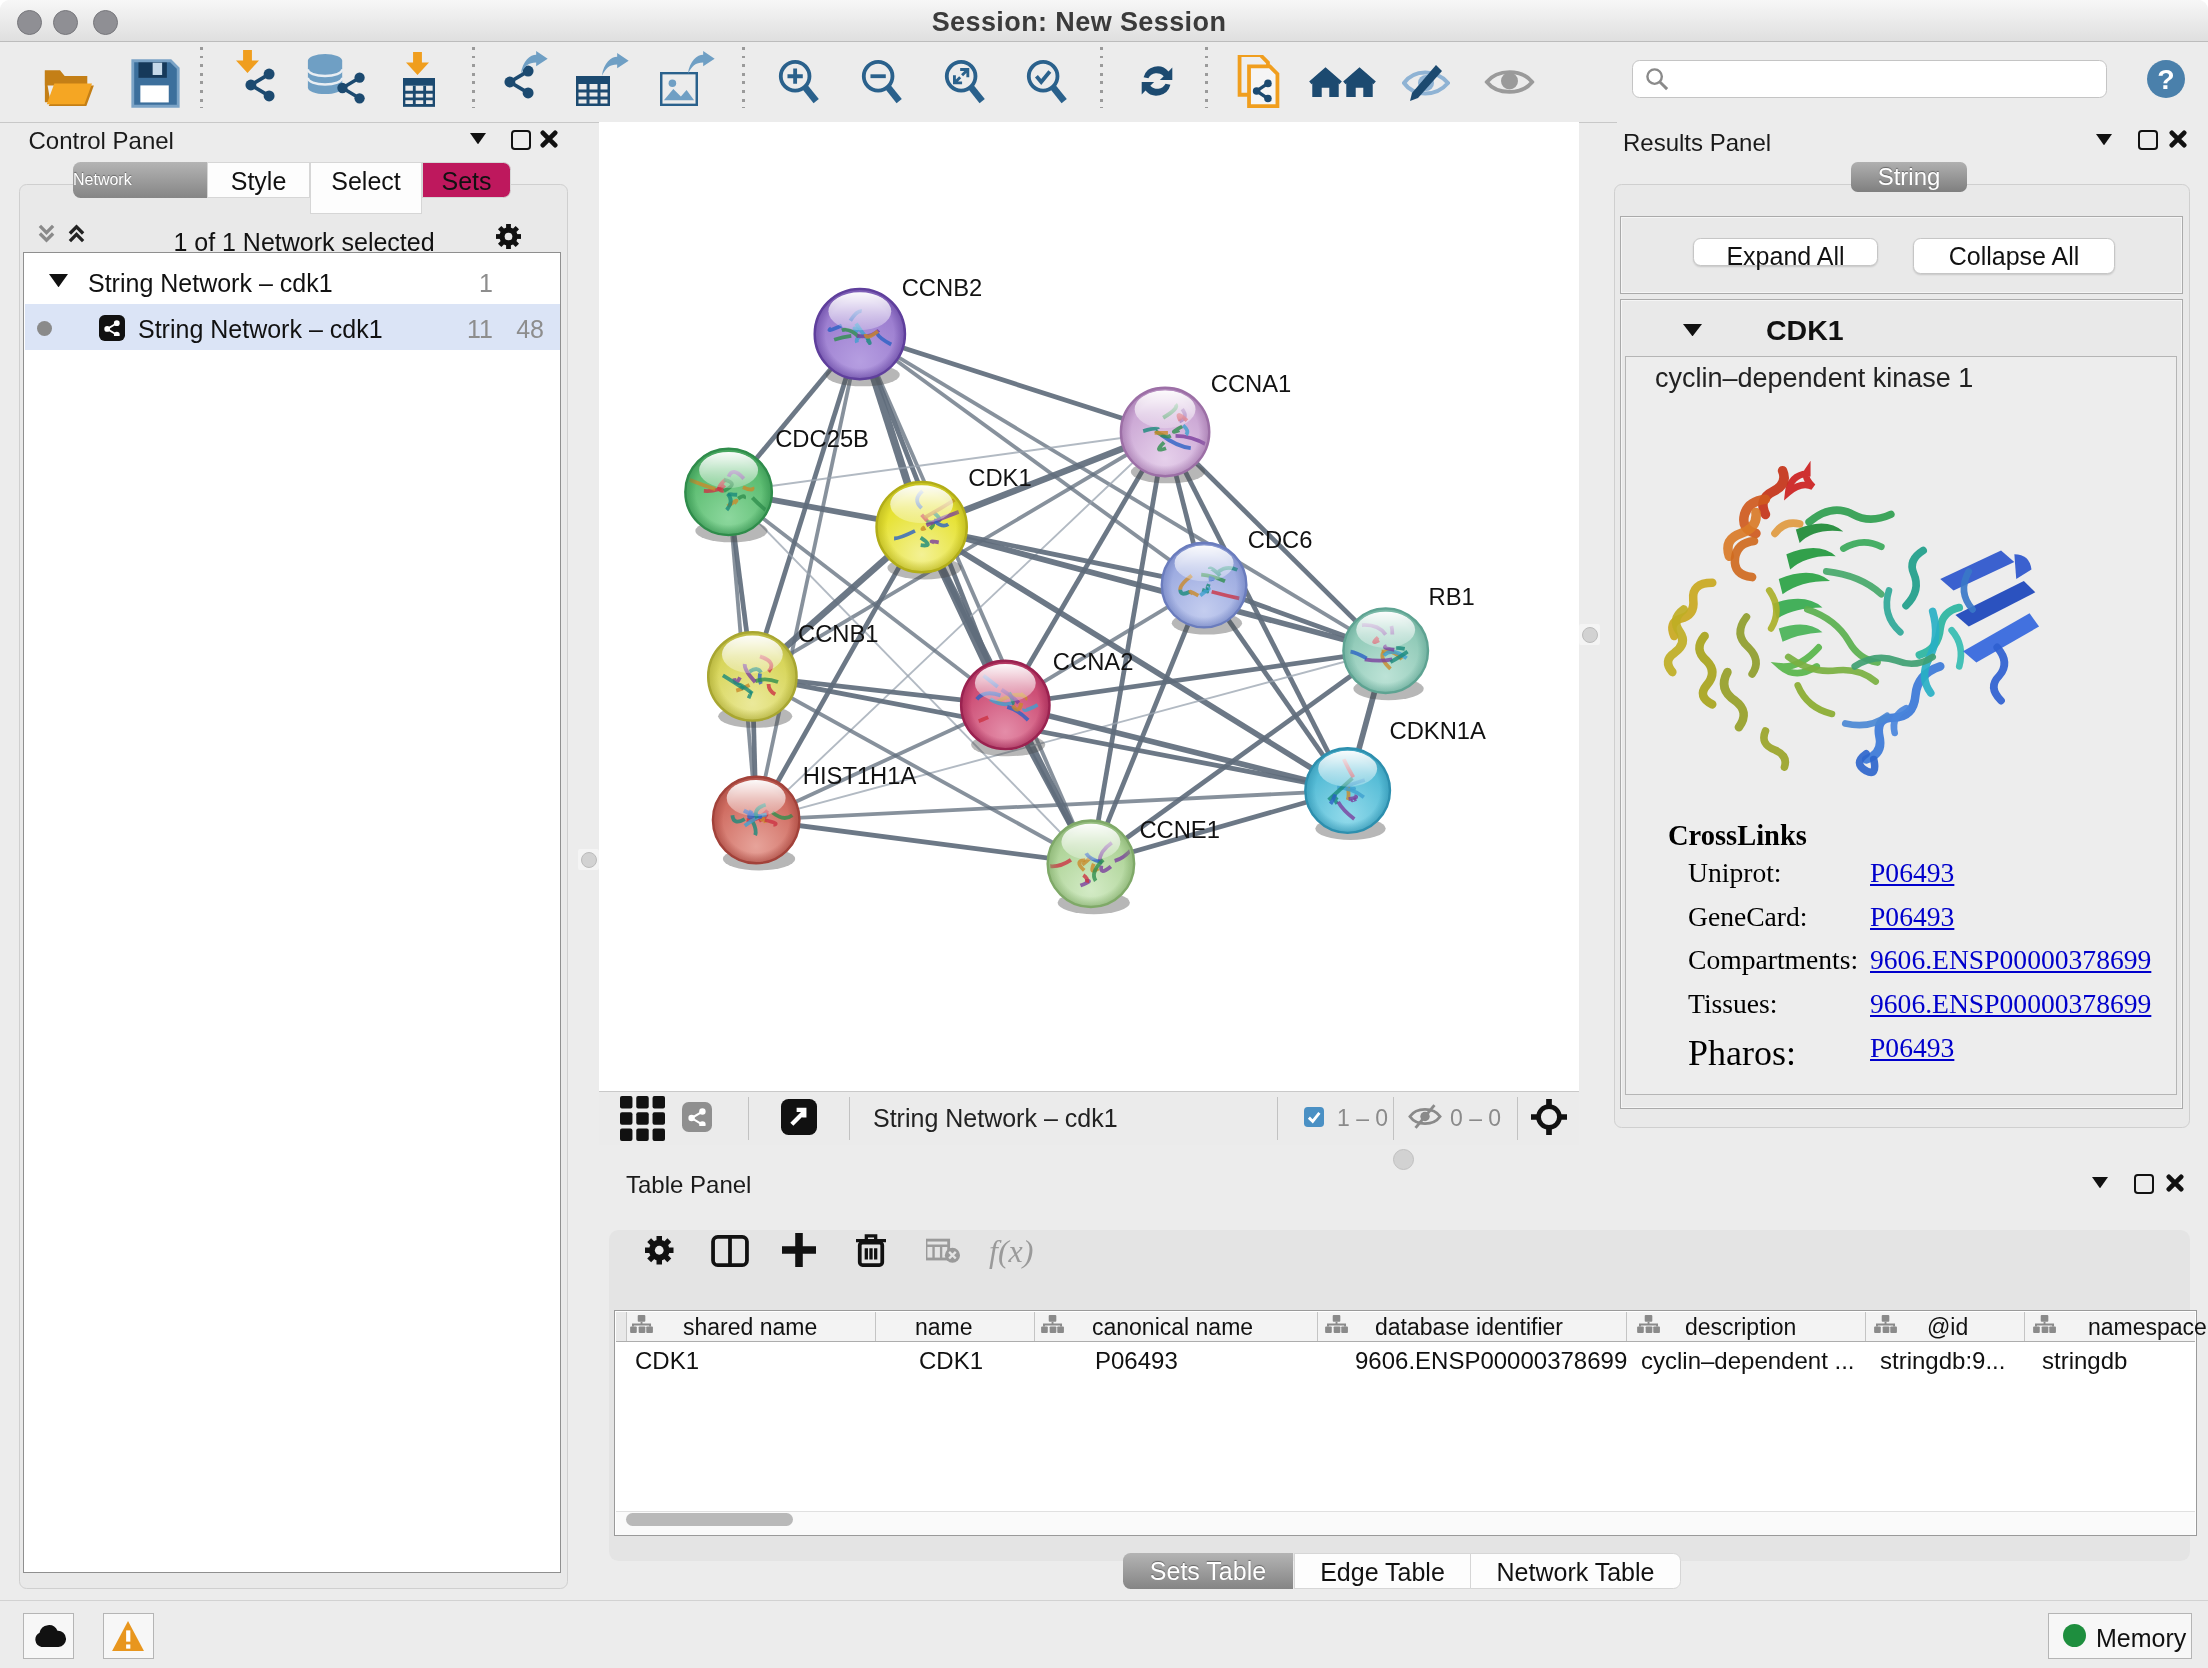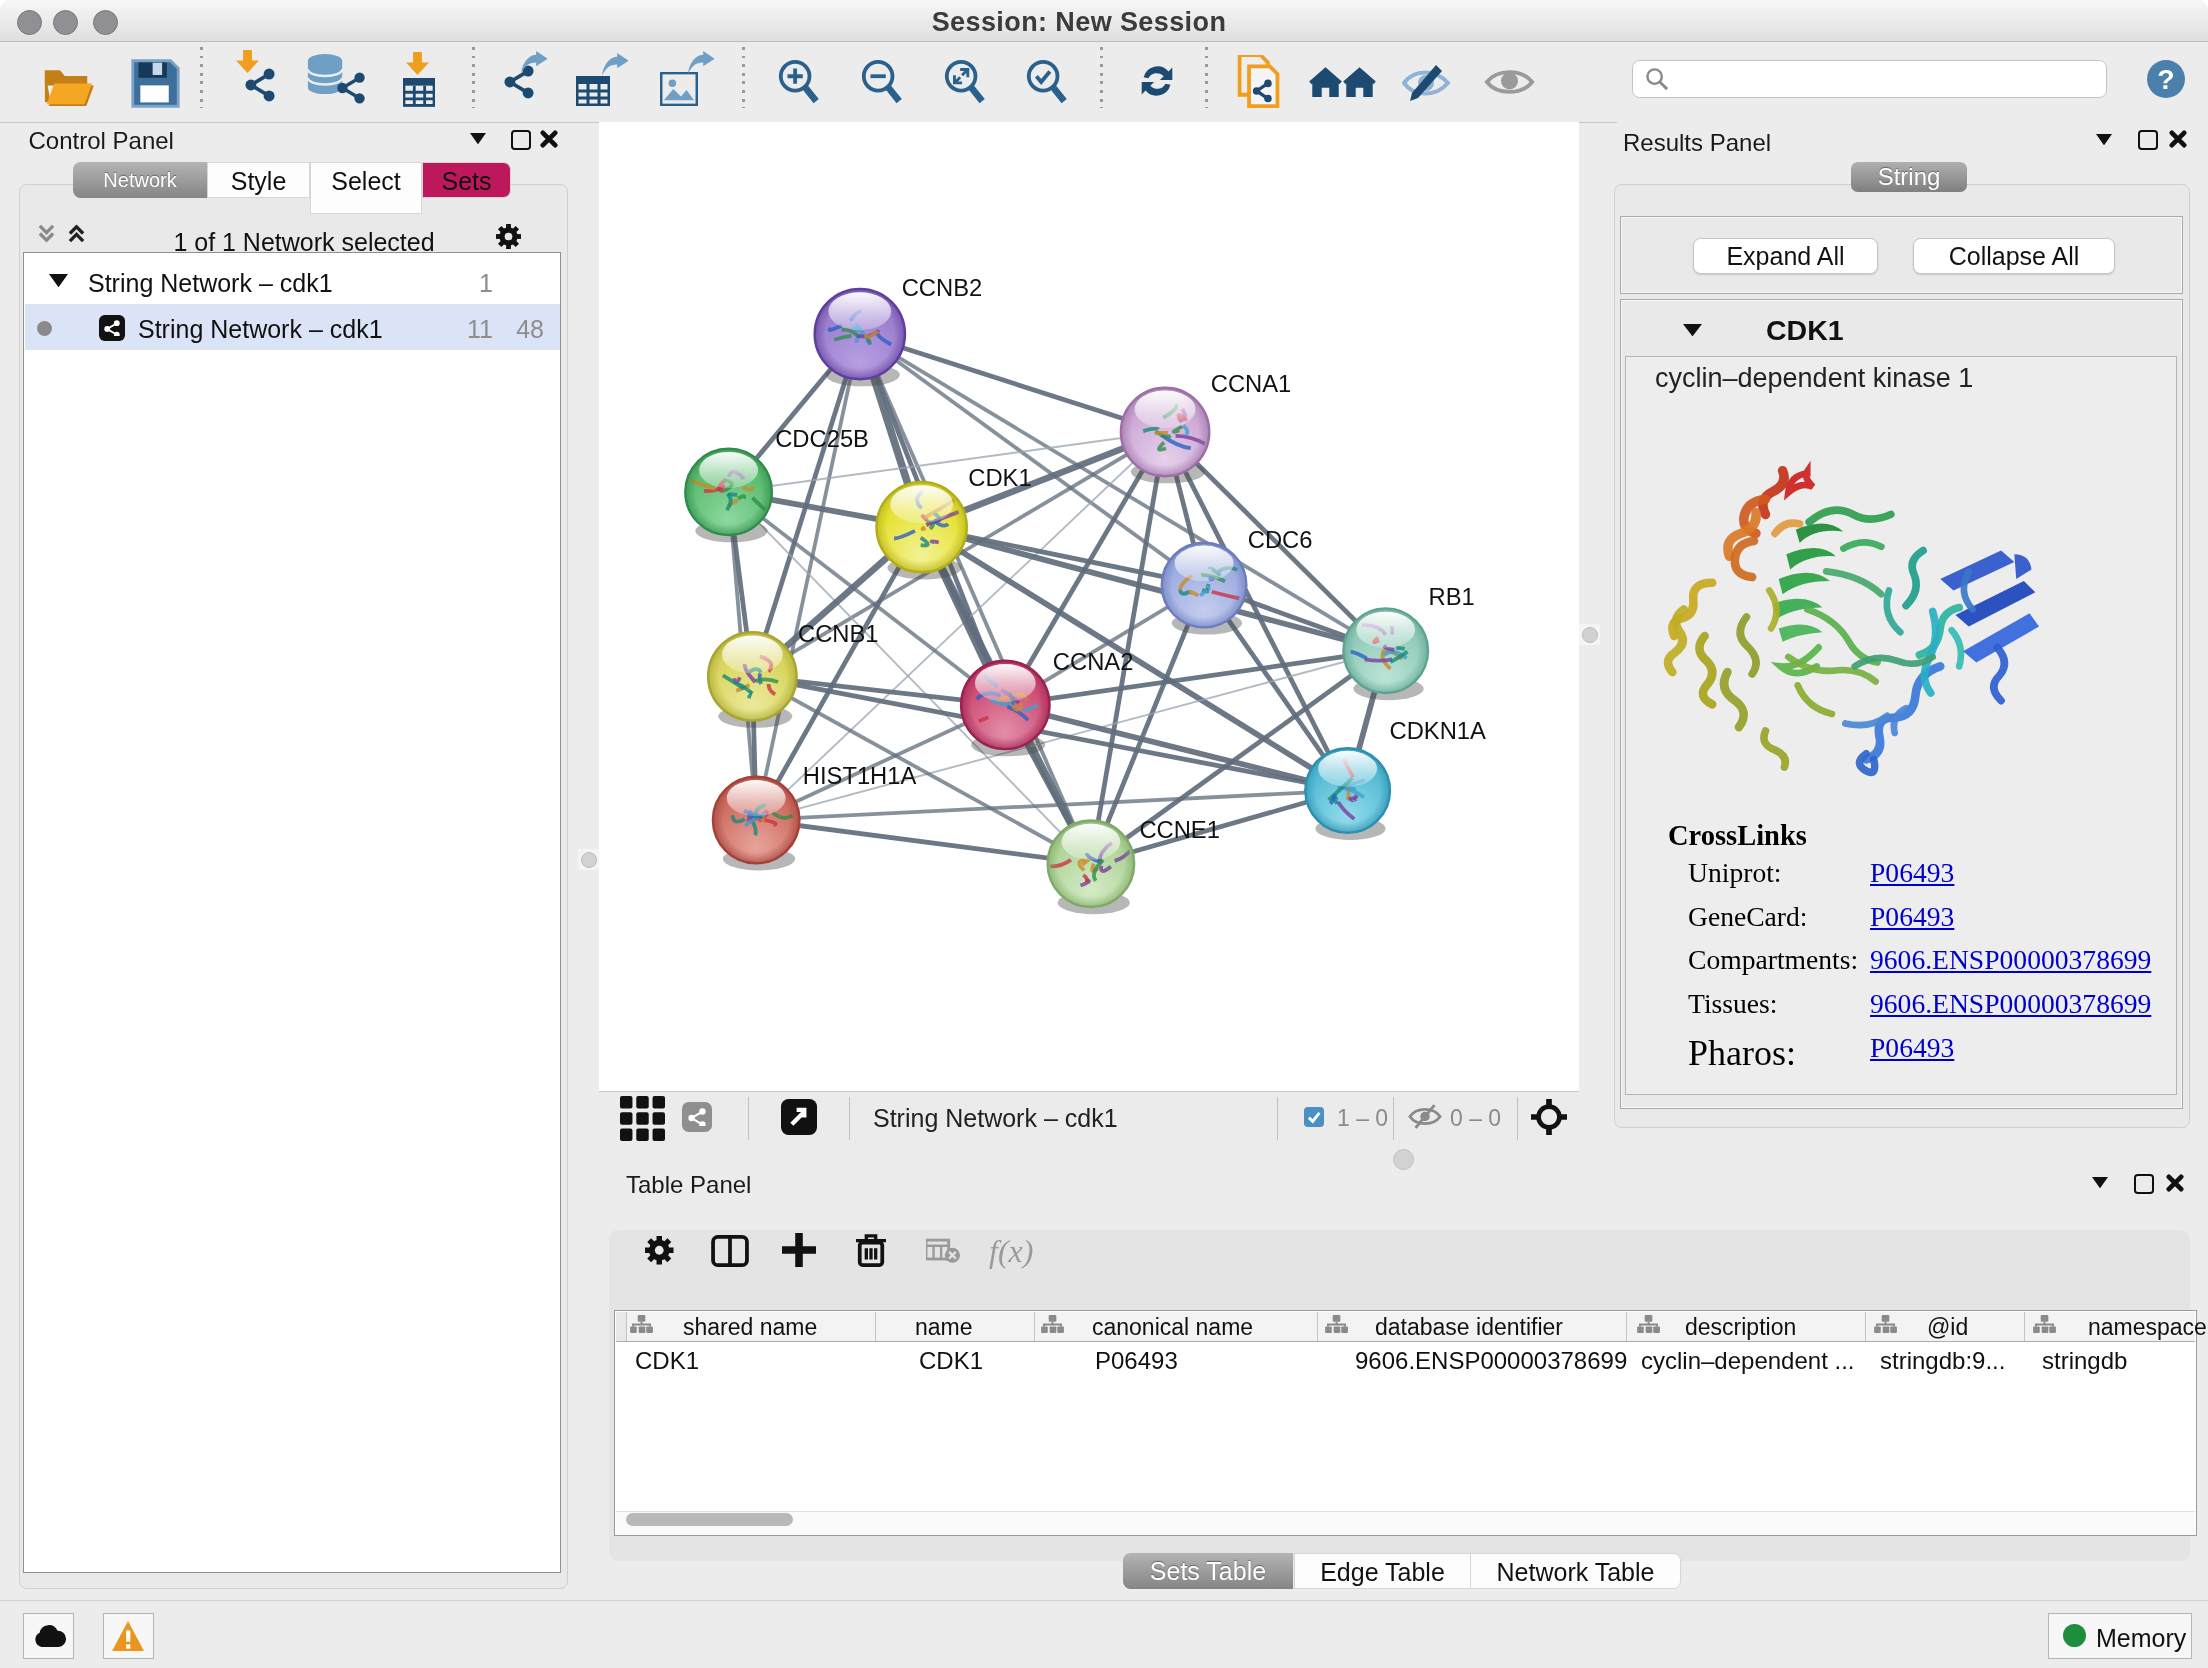--- a/index.html
+++ b/index.html
@@ -146,21 +146,21 @@
 <div class="txt" style="left:28.5px;top:127px;font-size:24px;color:#1a1a1a">Control Panel</div>
 <svg style="position:absolute;left:470px;top:133px" width="16" height="11.4" viewBox="0 0 17 12" xmlns="http://www.w3.org/2000/svg">
     <path d="M0 0 h17 L8.5 12 z" fill="#111"></path>
   </svg>
 <div style="position:absolute;left:511px;top:130px;width:16px;height:16px;border:2.4px solid #111;border-radius:3.8px"></div>
 <svg style="position:absolute;left:540px;top:130px" width="18" height="18" viewBox="0 0 19 19" xmlns="http://www.w3.org/2000/svg">
     <path d="M3 3 L16 16 M16 3 L3 16" stroke="#111" stroke-width="5" stroke-linecap="round"></path>
   </svg>
 <div class="abs" style="left:19px;top:184px;width:547px;height:1403px;background:#e9e9e9;
 border:1px solid #cfcfcf;border-radius:7.6px"></div>
-<div class="abs" style="left:73px;top:162px;width:134px;height:36px;background:linear-gradient(#b4b4b4,#858585);border-radius:7.6px 0 0 7.6px;color:#fff;font-size:20px;text-align:center;line-height:36px;text-shadow:0 -1px 1px #666">Network</div>
+<div class="abs" style="left:73px;top:162px;width:134px;height:36px;background:linear-gradient(#b4b4b4,#858585);border-radius:7.6px 0 0 7.6px;color:#fff;font-size:16px;text-align:left;line-height:36px;text-shadow:0 -1px 1px #666">Network</div>
 <div class="abs" style="left:207px;top:162px;width:103px;height:36px;background:#fdfdfd;border:1px solid #d6d6d6;box-sizing:border-box;color:#111;font-size:25px;text-align:center;line-height:36px">Style</div>
 <div class="abs" style="left:310px;top:162px;width:112px;height:52px;background:#fdfdfd;border:1px solid #d6d6d6;box-sizing:border-box;color:#111;font-size:25px;text-align:center;line-height:36px">Select</div>
 <div class="abs" style="left:422px;top:162px;width:89px;height:36px;
 background:#be185d;border:1px solid #d6d6d6;box-sizing:border-box;border-radius:0 7.6px 7.6px 0;
 color:#111;font-size:25px;text-align:center;line-height:36px">Sets</div>
 <svg style="position:absolute;left:38px;top:224px" width="17" height="19" viewBox="0 0 18 20" xmlns="http://www.w3.org/2000/svg">
     <path d="M2 2 l7 7 7 -7 M2 10 l7 7 7 -7" stroke="#8a8a8a" stroke-width="3.5" fill="none"></path>
   </svg>
 <svg style="position:absolute;left:68px;top:224px" width="17" height="19" viewBox="0 0 18 20" xmlns="http://www.w3.org/2000/svg">
     <path d="M2 10 l7 -7 7 7 M2 18 l7 -7 7 7" stroke="#222" stroke-width="3.5" fill="none"></path>
@@ -700,21 +700,21 @@
 <svg style="position:absolute;left:2169px;top:130px" width="18" height="18" viewBox="0 0 19 19" xmlns="http://www.w3.org/2000/svg">
     <path d="M3 3 L16 16 M16 3 L3 16" stroke="#111" stroke-width="5" stroke-linecap="round"></path>
   </svg>
 <div class="abs" style="left:1614px;top:184px;width:574px;height:942px;background:#e9e9e9;
 border:1px solid #cfcfcf;border-radius:7.6px"></div>
 <div class="abs" style="left:1851px;top:162px;width:116px;height:30px;
 background:linear-gradient(#b0b0b0,#7f7f7f);border-radius:6.7px;color:#fff;font-size:24px;
 text-align:center;line-height:30px;text-shadow:0 -1px 1px #666">String</div>
 <div class="abs" style="left:1620px;top:216px;width:563px;height:78px;border:1px solid #aaa;
 box-shadow:inset 0 0 0 1px #f5f5f5;box-sizing:border-box"></div>
-<div class="abs" style="left:1693px;top:238px;width:185px;height:36px;background:#fff;border:1px solid #c6c6c6;border-radius:7.6px;box-sizing:border-box;font-size:25px;color:#111;text-align:center;line-height:34px;box-shadow:0 1px 1.9px rgba(0,0,0,0.15)">Expand All</div>
+<div class="abs" style="left:1693px;top:238px;width:185px;height:28px;background:#fff;border:1px solid #c6c6c6;border-radius:7.6px;box-sizing:border-box;font-size:25px;color:#111;text-align:center;line-height:34px;box-shadow:0 1px 1.9px rgba(0,0,0,0.15)">Expand All</div>
 <div class="abs" style="left:1913px;top:238px;width:202px;height:36px;background:#fff;border:1px solid #c6c6c6;border-radius:7.6px;box-sizing:border-box;font-size:25px;color:#111;text-align:center;line-height:34px;box-shadow:0 1px 1.9px rgba(0,0,0,0.15)">Collapse All</div>
 <div class="abs" style="left:1620px;top:299px;width:563px;height:810px;border:1px solid #aaa;
 box-shadow:inset 0 0 0 1px #f5f5f5;box-sizing:border-box"></div>
 <svg style="position:absolute;left:1683px;top:324px" width="19" height="12.4" viewBox="0 0 20 13" xmlns="http://www.w3.org/2000/svg">
     <path d="M0 0 h20 L10.0 13 z" fill="#111"></path>
   </svg>
 <div class="txt" style="left:1766px;top:314px;font-size:28.5px;font-weight:bold;color:#111">CDK1</div>
 <div class="abs" style="left:1625px;top:356px;width:552px;height:739px;border:1px solid #b5b5b5;
 background:#ededed;box-sizing:border-box"></div>
 <div class="txt" style="left:1655px;top:363px;font-size:27px;color:#222">cyclin–dependent kinase 1</div>

